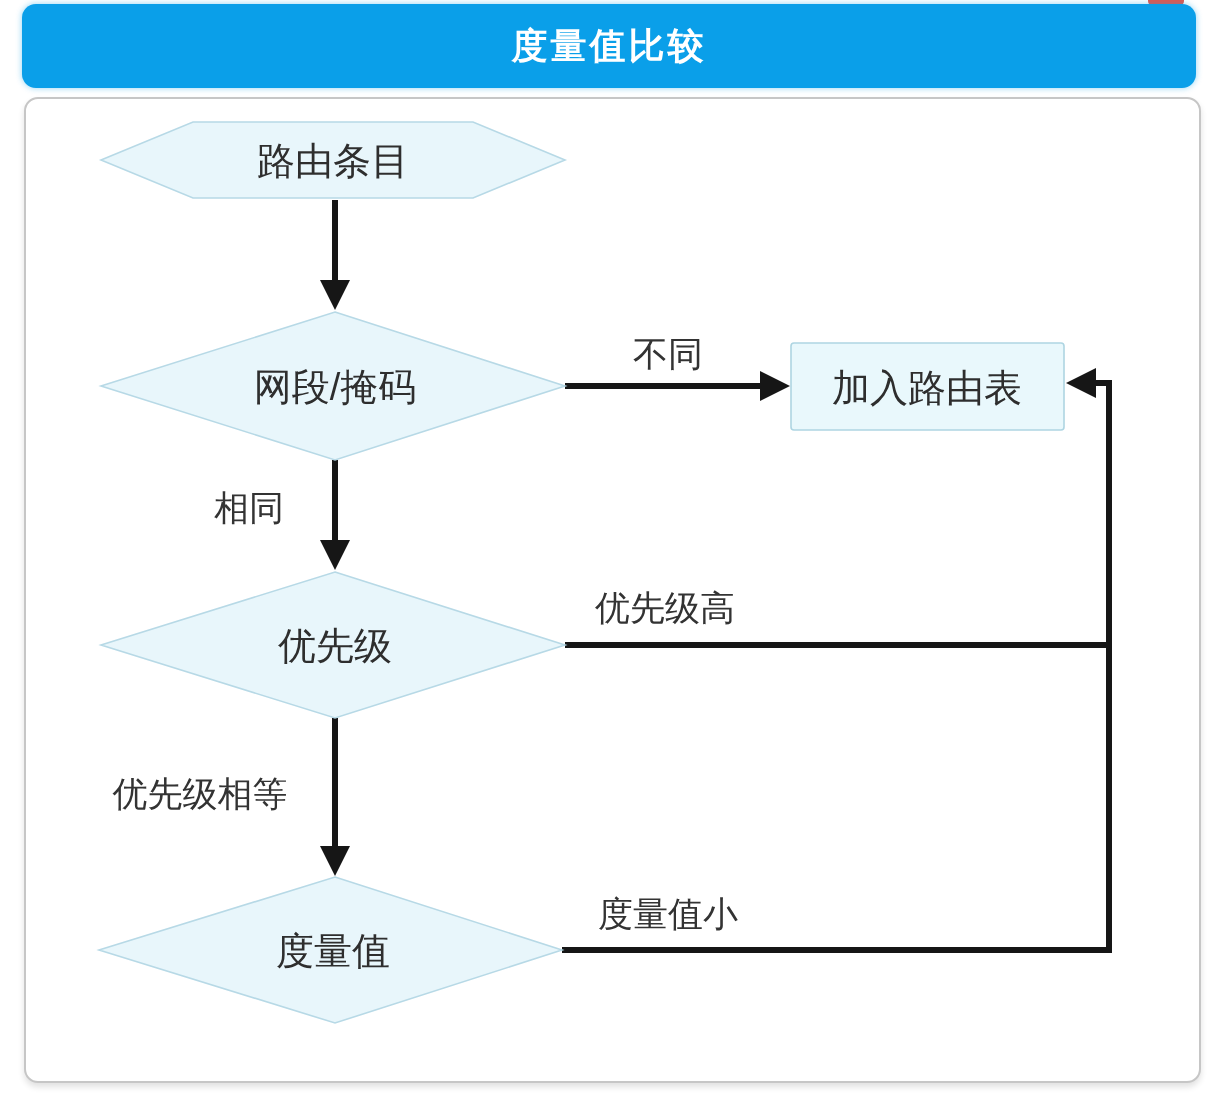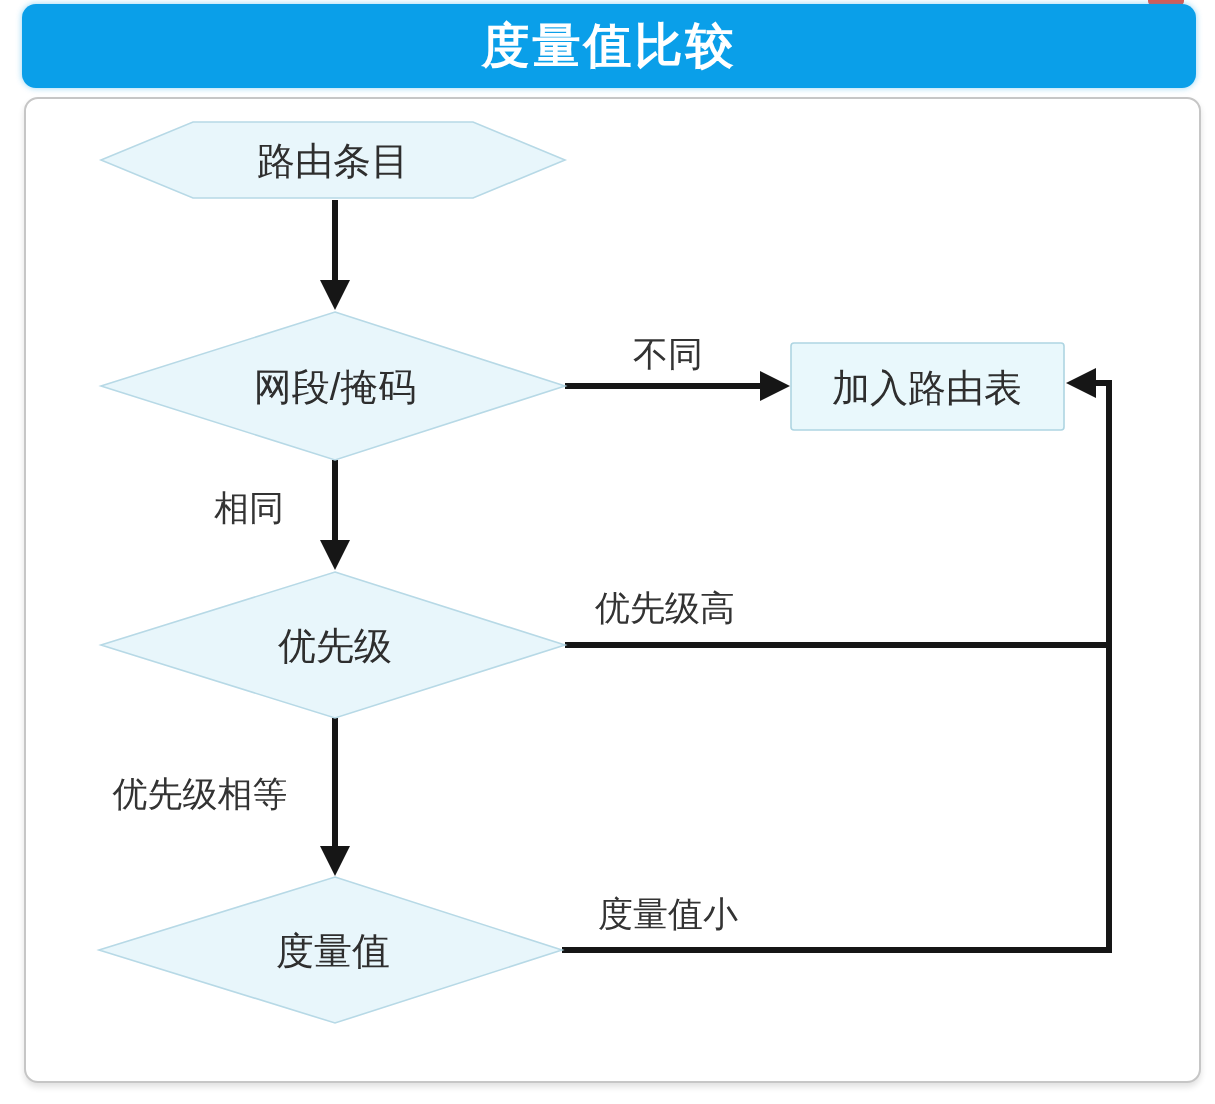--- a/index.html
+++ b/index.html
@@ -34,21 +34,21 @@
     height: 84px;
     background: #0a9fe9;
     border-radius: 14px;
     display: flex;
     align-items: center;
     justify-content: center;
     box-shadow: 0 0 6px rgba(10,159,233,0.45);
   }
   .title-bar .title-text {
     color: #ffffff;
-    font-size: 48px;
+    font-size: 36px;
     font-weight: bold;
     letter-spacing: 3px;
   }
   .canvas-box {
     position: absolute;
     left: 24px;
     top: 97px;
     width: 1173px;
     height: 982px;
     background: #ffffff;

